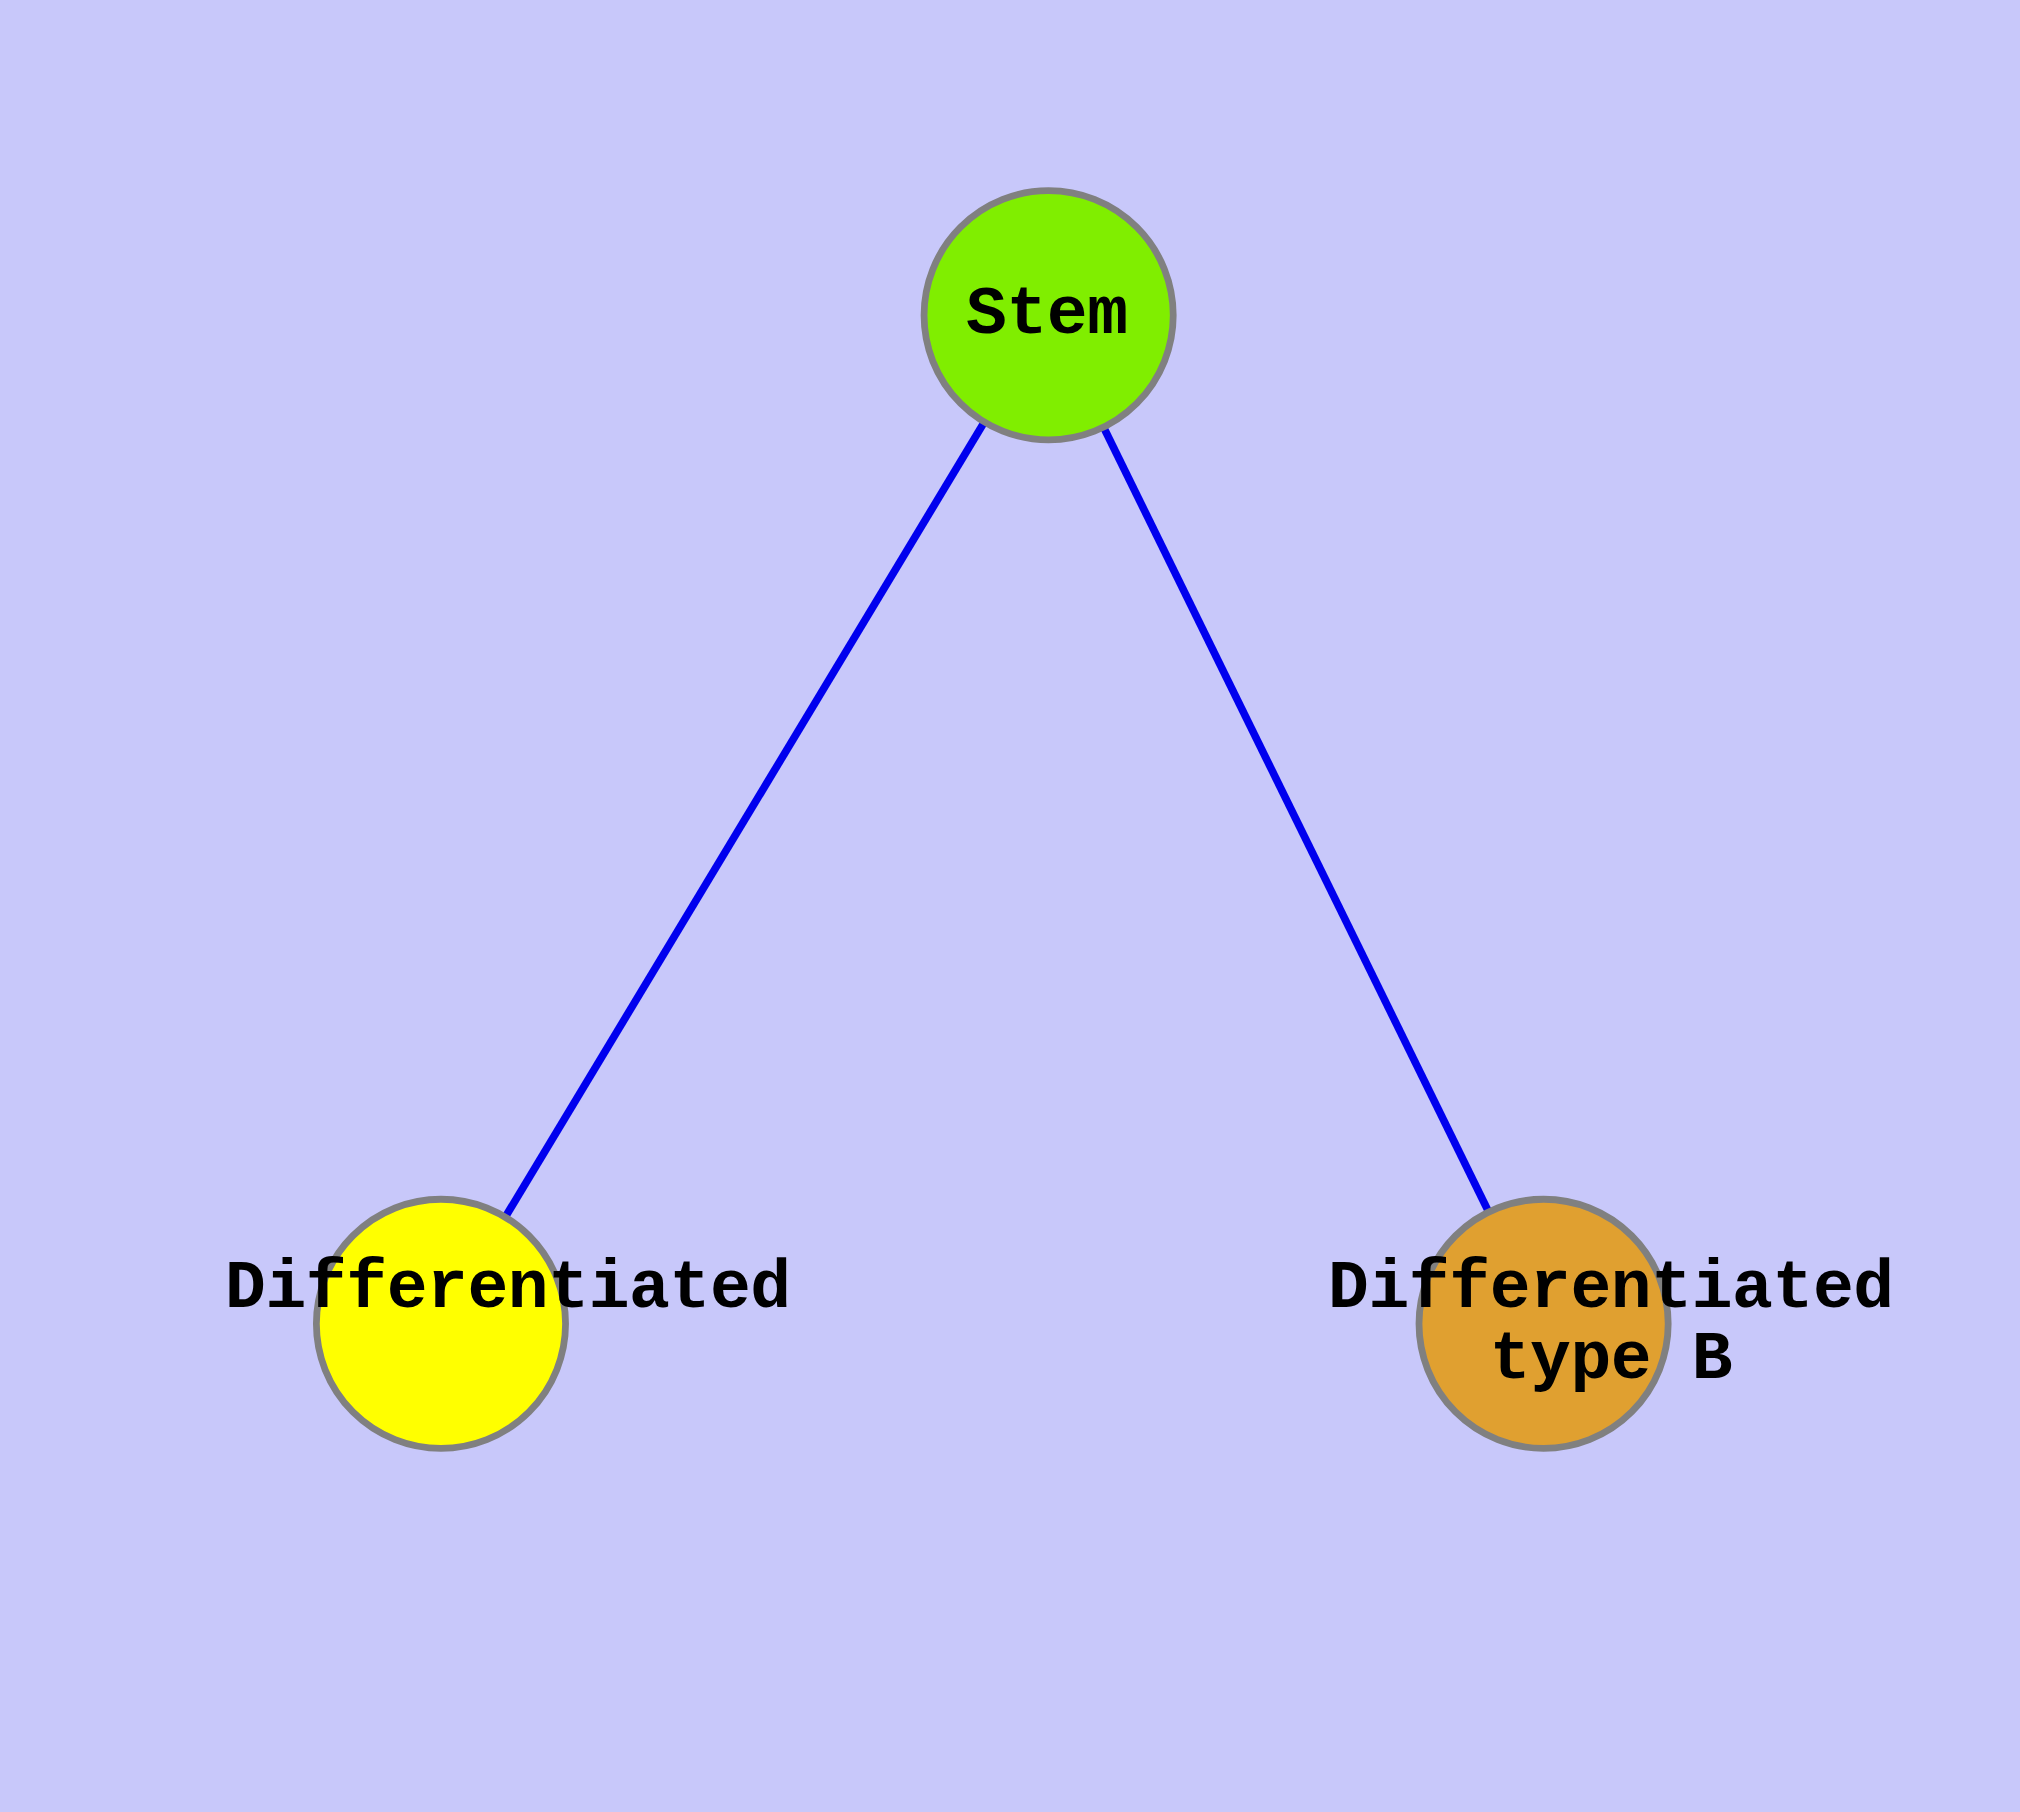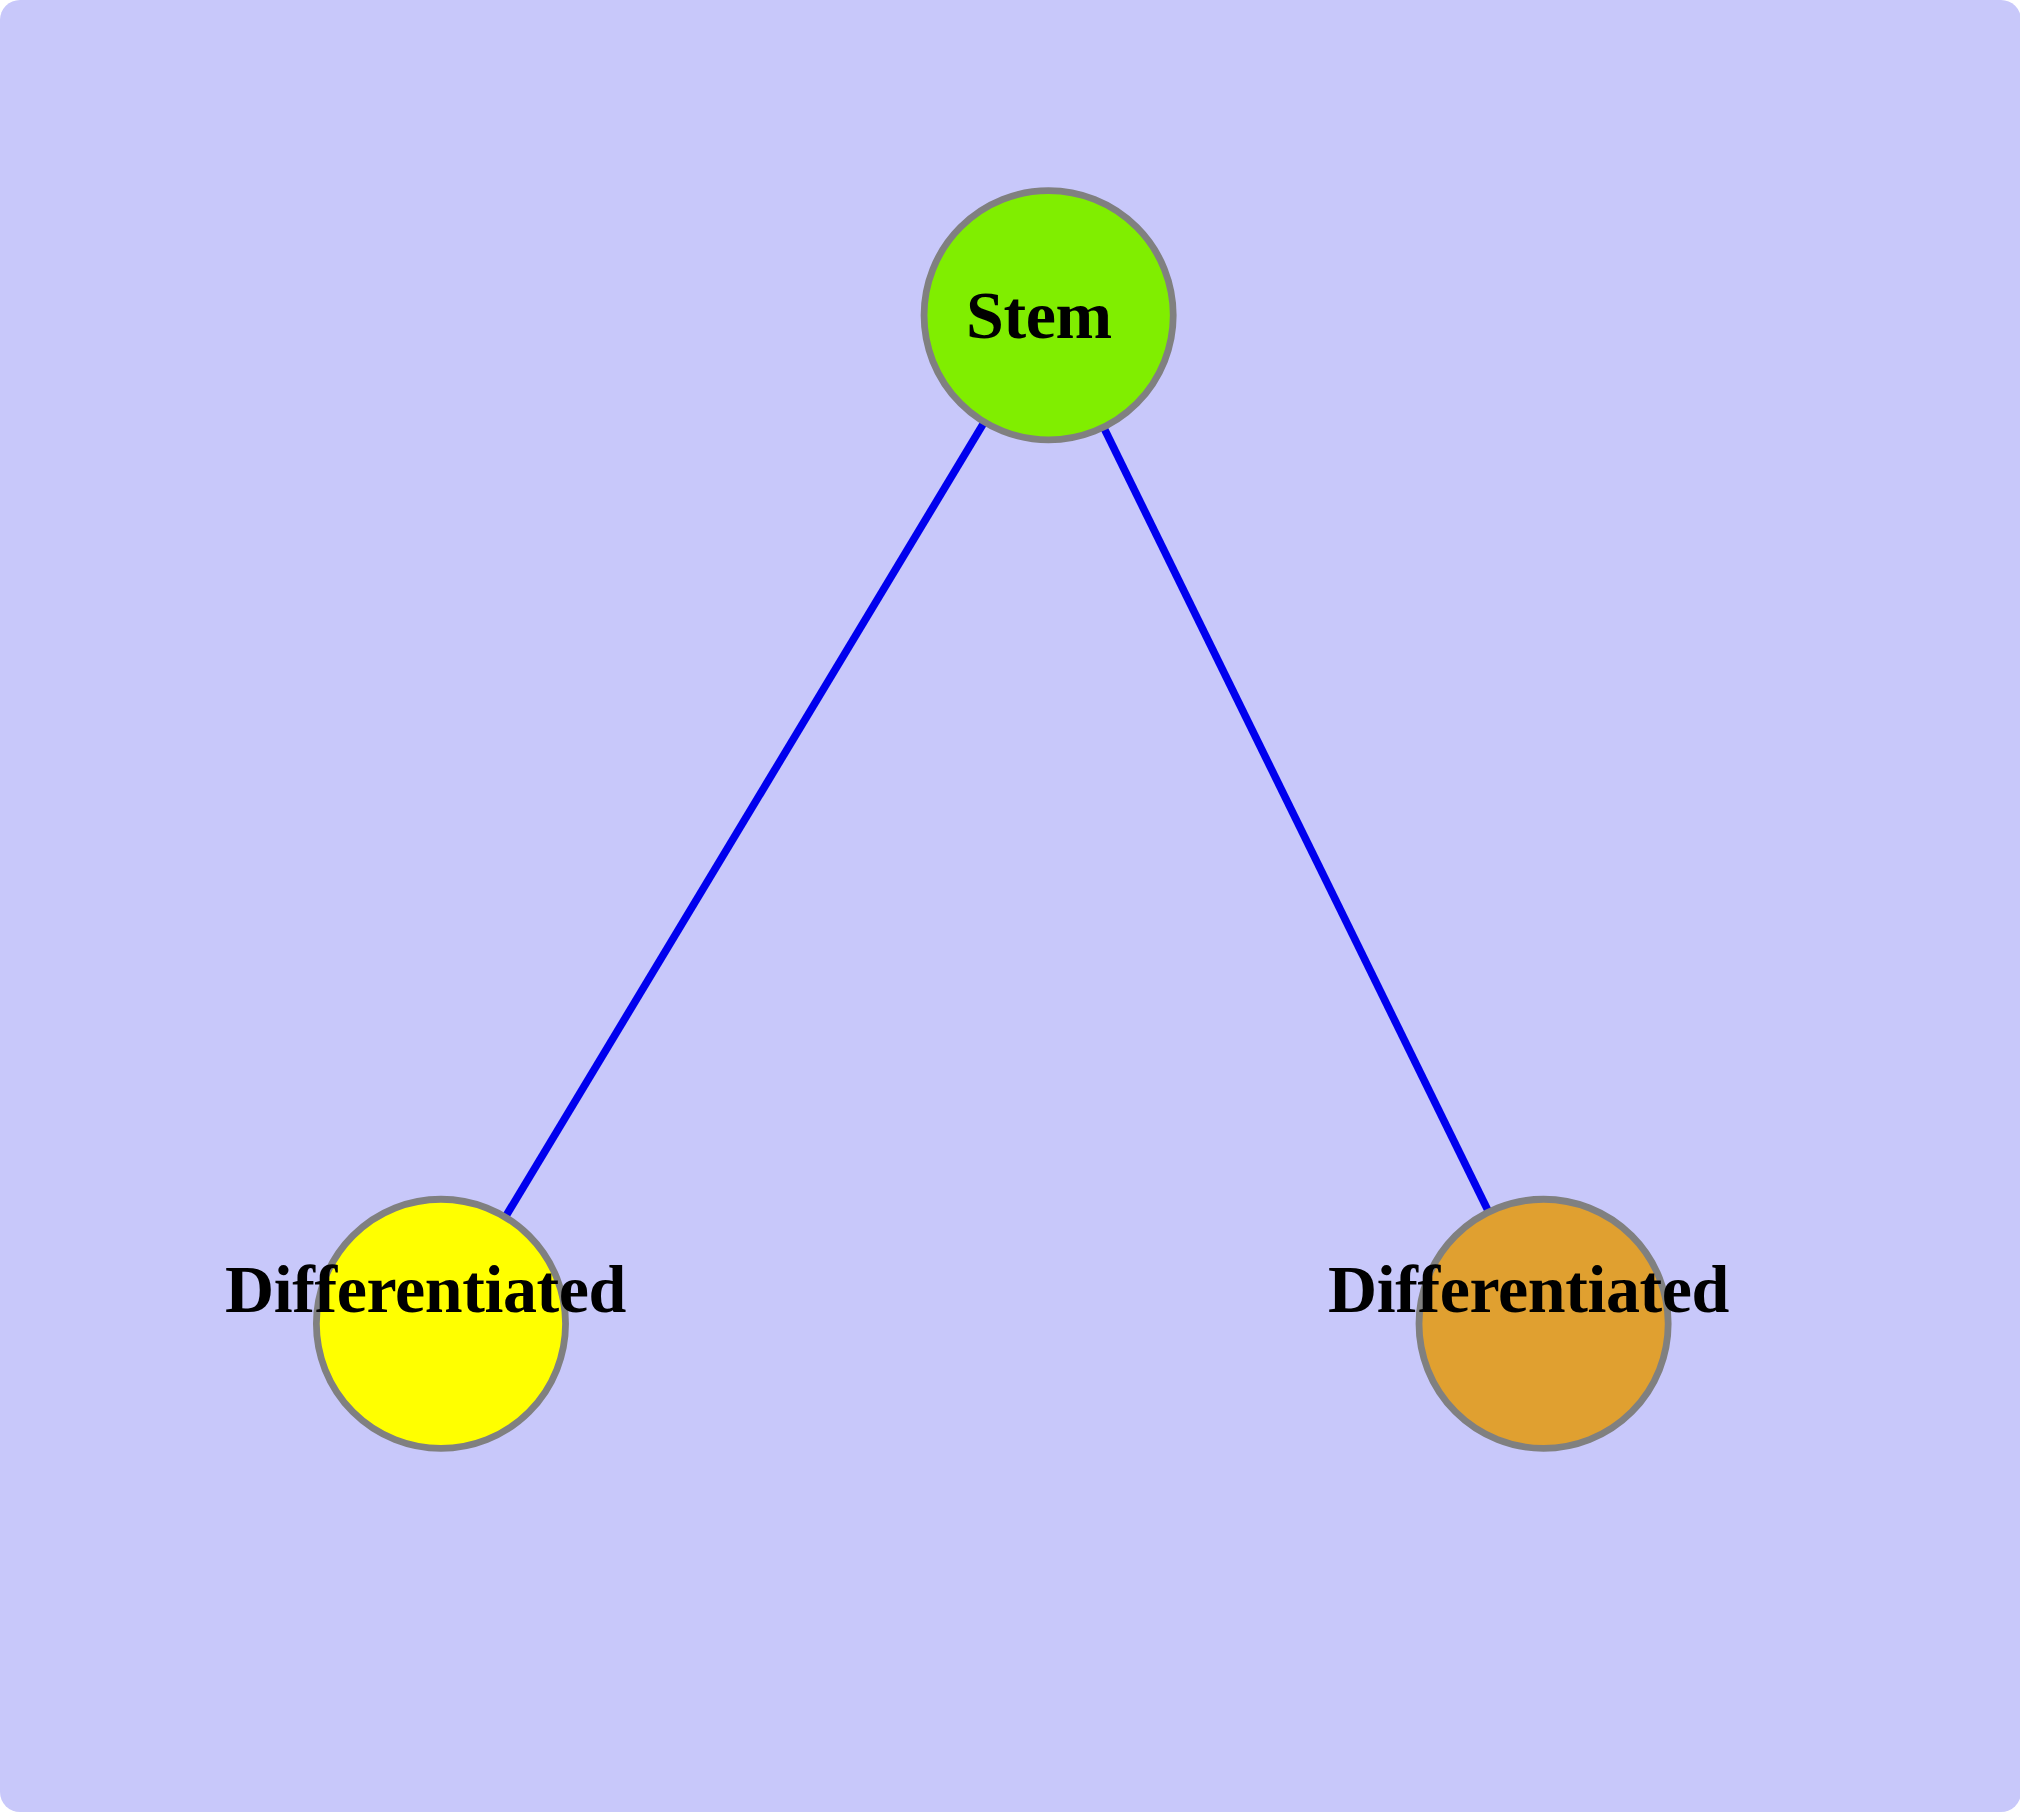--- a/index.html
+++ b/index.html
@@ -6,22 +6,21 @@
   html, body {
     margin: 0;
     padding: 0;
     background: #ffffff;
   }
   #canvas {
     position: relative;
     width: 2021px;
     height: 1812px;
     overflow: hidden;
-    font-family: Liberation Serif, serif;
-    border-radius: 20px;
+    font-family: Liberation Mono, monospace;
   }
   #bg {
     position: absolute;
     left: 0; top: 0;
     width: 100%;
     height: 100%;
   }
   #graph-svg {
     position: absolute;
     left: 0; top: 0;
@@ -54,17 +53,17 @@
     <g id="node-layer">
         <circle cx="1237" cy="372" r="147" fill="#80ee00" stroke="#808080" stroke-width="8"></circle>
         <circle cx="520" cy="1562" r="147" fill="#ffff00" stroke="#808080" stroke-width="8"></circle>
         <circle cx="1821" cy="1562" r="147" fill="#e0a030" stroke="#808080" stroke-width="8"></circle>
       </g>
   </svg>
 
   <div id="label-layer">
       <div class="node-label" style="font-size: 68px; color: rgb(0, 0, 0); left: 966px; top: 280px;"><div>Stem</div></div>
       <div class="node-label" style="font-size: 68px; color: rgb(0, 0, 0); left: 225px; top: 1254px;"><div>Differentiated</div></div>
-      <div class="node-label" style="font-size: 68px; color: rgb(0, 0, 0); left: 1328px; top: 1254px;"><div>Differentiated</div></div>
+      <div class="node-label" style="font-size: 68px; color: rgb(0, 0, 0); left: 1328px; top: 1254px;"><div>Differentiated</div><div>type B</div></div>
     </div>
 
 </div>
 
 
 </body></html>

